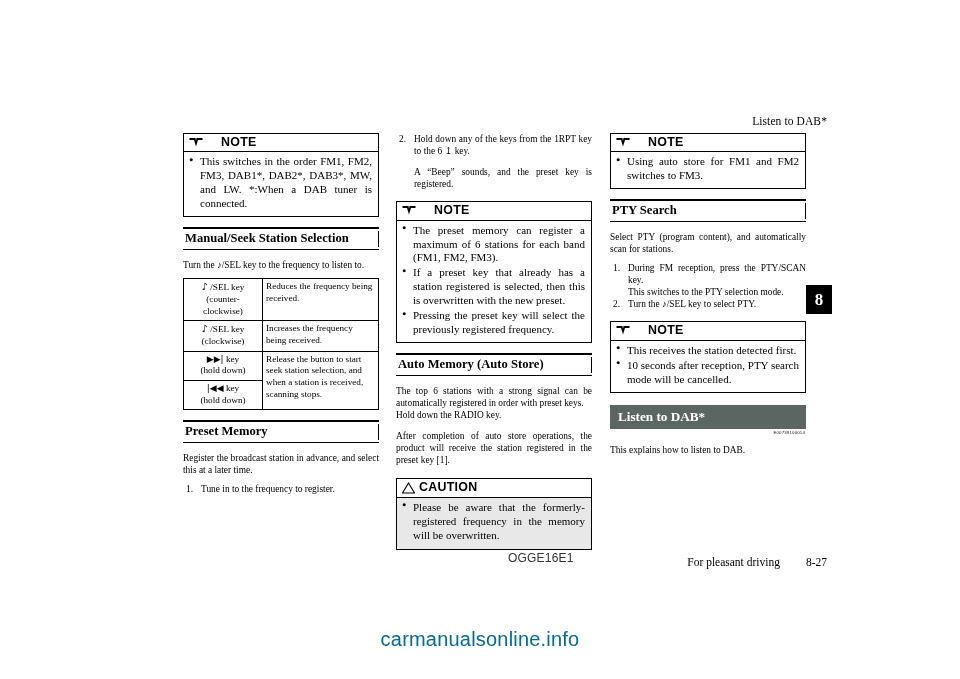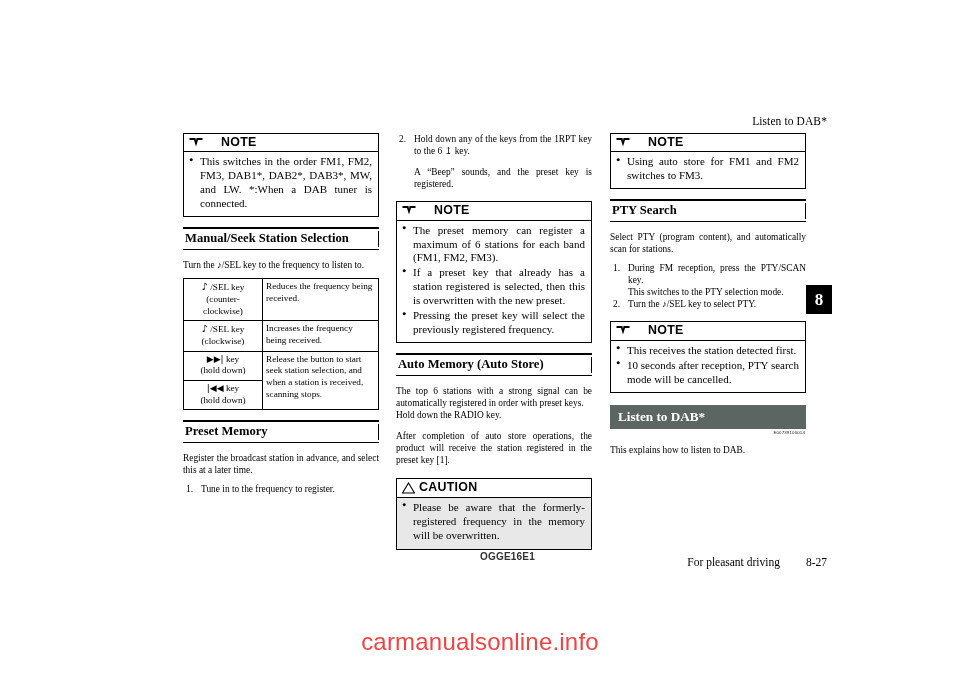--- a/index.html
+++ b/index.html
@@ -243,47 +243,46 @@
     font-size: 17px;
     display: flex;
     align-items: center;
     justify-content: center;
     line-height: 1;
   }
 
   
   .footer-code {
     position: absolute;
-    left: 480px;
+    left: 508px;
     top: 551px;
     font-family: "Liberation Sans", sans-serif;
-    font-size: 10px;
+    font-size: 12px;
     letter-spacing: .2px;
     color: #333;
-    font-weight: bold;
   }
   .footer-right {
     position: absolute;
     right: 133px;
     top: 556px;
     font-size: 11.5px;
     white-space: nowrap;
   }
   .footer-right .sep { display: inline-block; width: 26px; }
 
   
   .watermark {
     position: absolute;
     left: 0;
     top: 628px;
     width: 960px;
     text-align: center;
     font-family: "Liberation Sans", sans-serif;
-    font-size: 24px;
-    color: #ef4444;
+    font-size: 20px;
+    color: #0369a1;
     letter-spacing: .2px;
     white-space: nowrap;
   }
 </style>
 </head>
 <body>
 
 <div class="page">
 
   <div class="running-header">Listen to DAB*</div>

